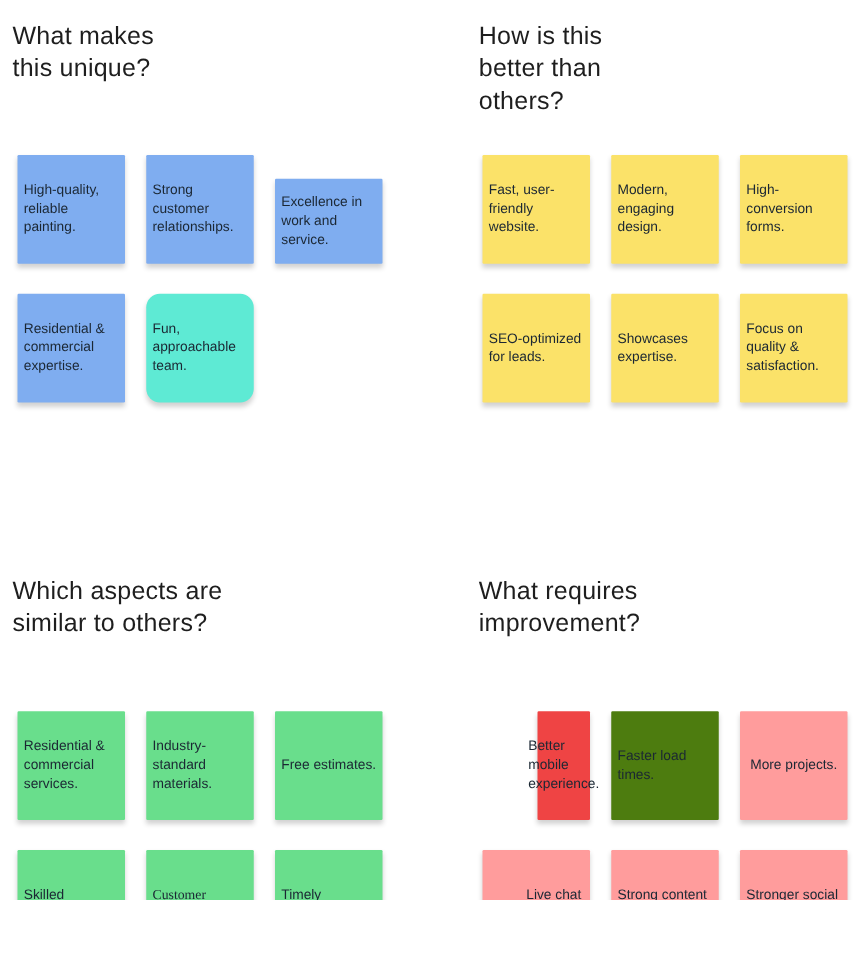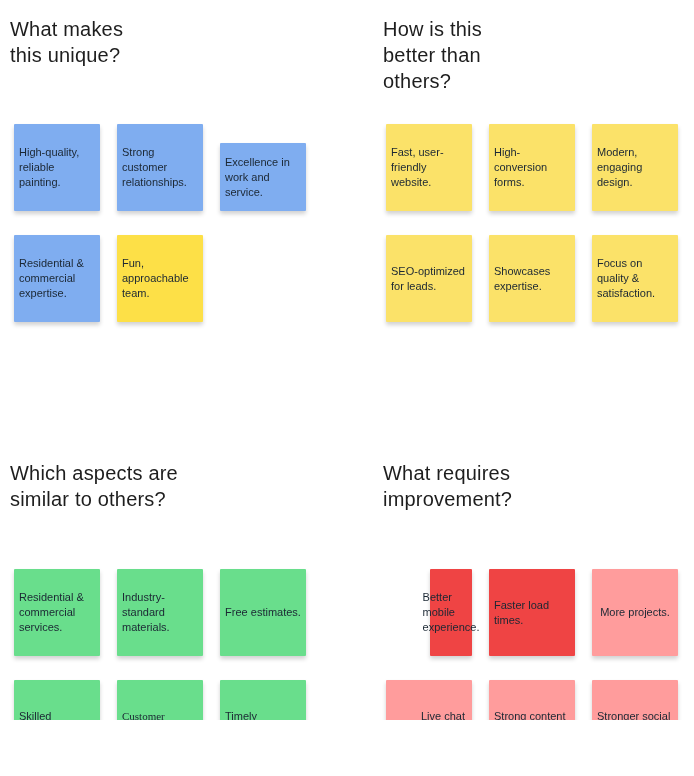--- a/index.html
+++ b/index.html
@@ -62,50 +62,50 @@
 
 <div class="board">
 
   <h2 class="quadrant-title title-q1">What makes
 this unique?</h2>
   <div class="notes-grid grid-q1">
     <div class="note" style="background-color: rgb(127, 173, 240);">High-quality, reliable painting.</div>
     <div class="note" style="background-color: rgb(127, 173, 240);">Strong customer relationships.</div>
     <div class="note" style="background-color: rgb(127, 173, 240); margin-top: 19px;">Excellence in work and service.</div>
     <div class="note" style="background-color: rgb(127, 173, 240);">Residential &amp; commercial expertise.</div>
-    <div class="note" style="background-color: #fde047;">Fun, approachable team.</div>
+    <div class="note" style="background-color: #5eead4; border-radius: 11px;">Fun, approachable team.</div>
   </div>
 
   <h2 class="quadrant-title title-q2">How is this
 better than
 others?</h2>
   <div class="notes-grid grid-q2">
     <div class="note" style="background-color: rgb(251, 226, 105);">Fast, user-friendly website.</div>
+    <div class="note" style="background-color: rgb(251, 226, 105);">Modern, engaging design.</div>
     <div class="note" style="background-color: rgb(251, 226, 105);">High-conversion forms.</div>
-    <div class="note" style="background-color: rgb(251, 226, 105);">Modern, engaging design.</div>
     <div class="note" style="background-color: rgb(251, 226, 105);">SEO-optimized for leads.</div>
     <div class="note" style="background-color: rgb(251, 226, 105);">Showcases expertise.</div>
     <div class="note" style="background-color: rgb(251, 226, 105);">Focus on quality &amp; satisfaction.</div>
   </div>
 
   <h2 class="quadrant-title title-q3">Which aspects are
 similar to others?</h2>
   <div class="notes-grid grid-q3">
     <div class="note" style="background-color: rgb(105, 222, 140);">Residential &amp; commercial services.</div>
     <div class="note" style="background-color: rgb(105, 222, 140);">Industry-standard materials.</div>
     <div class="note" style="background-color: rgb(105, 222, 140);">Free estimates.</div>
     <div class="note" style="background-color: rgb(105, 222, 140);">Skilled customer.</div>
     <div class="note" style="background-color: rgb(105, 222, 140); font-family: Liberation Serif, serif;">Customer testimonials.</div>
     <div class="note" style="background-color: rgb(105, 222, 140);">Timely completion.</div>
   </div>
 
   <h2 class="quadrant-title title-q4">What requires
 improvement?</h2>
   <div class="notes-grid grid-q4">
     <div class="note" style="background-color: #ef4444; margin-left: 44px;">Better mobile experience.</div>
-    <div class="note" style="background-color: #ef4444;">Faster load times.</div>
+    <div class="note" style="background-color: #4d7c0f;">Faster load times.</div>
     <div class="note" style="background-color: rgb(255, 156, 156);">More projects.</div>
     <div class="note" style="background-color: rgb(255, 156, 156); padding-left: 35px;">Live chat option.</div>
     <div class="note" style="background-color: rgb(255, 156, 156);">Strong content updates.</div>
     <div class="note" style="background-color: rgb(255, 156, 156);">Stronger social media.</div>
   </div>
 
 </div>
 
 </body></html>

